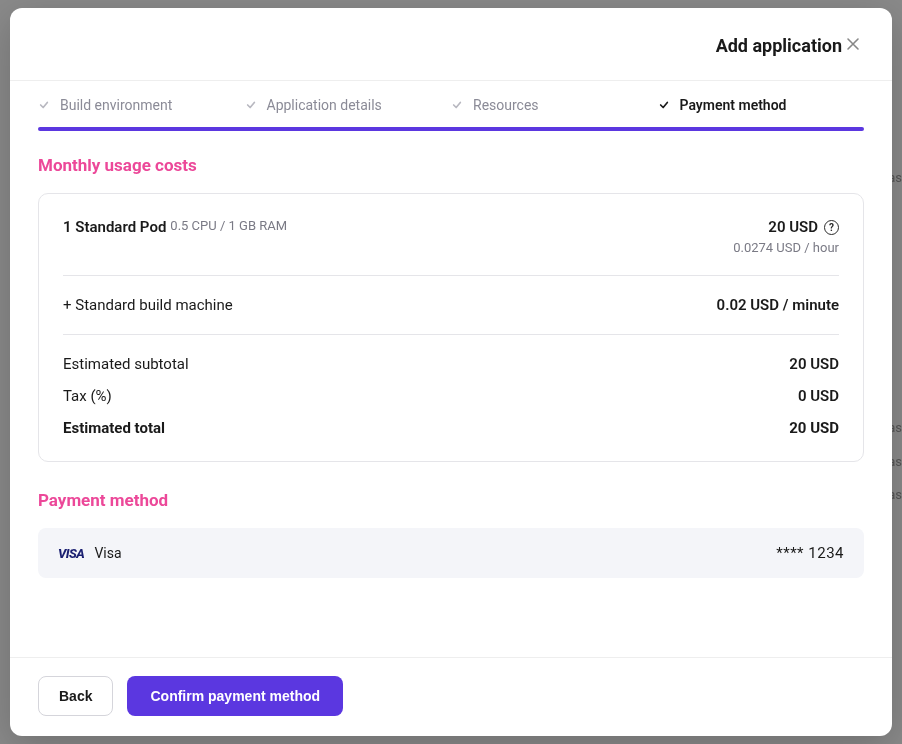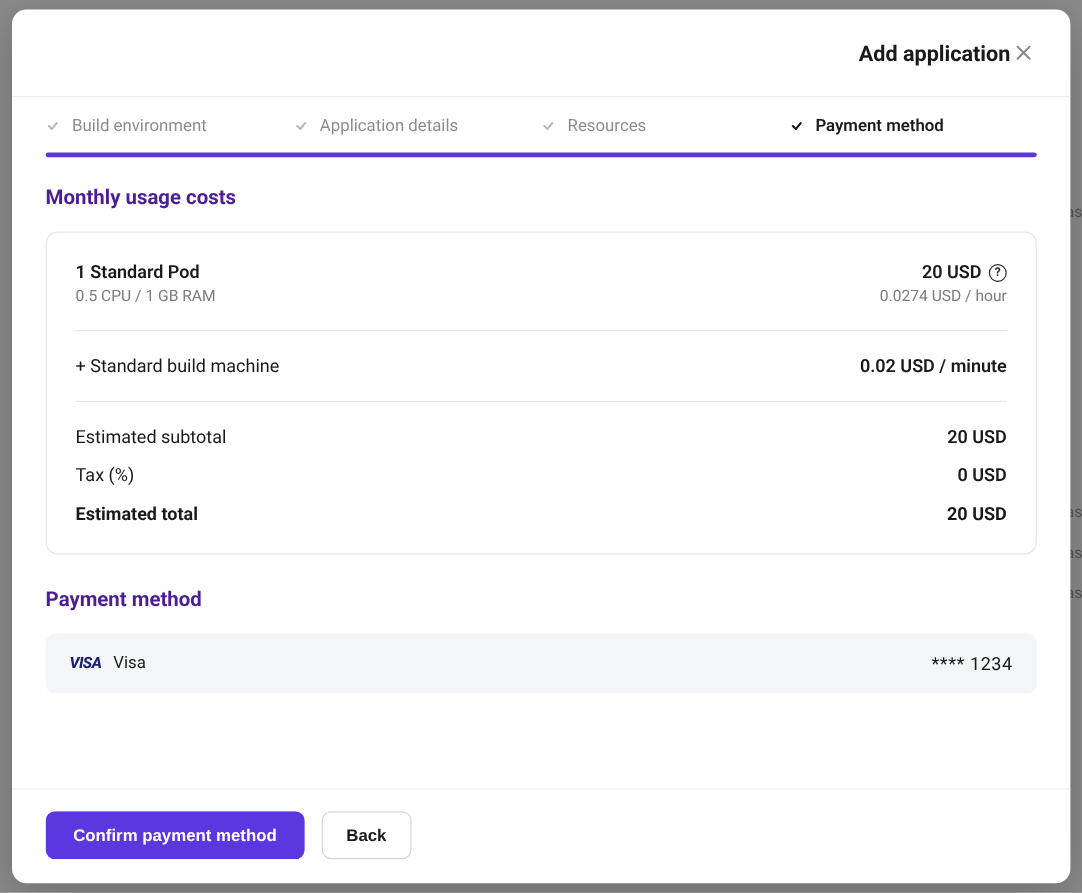--- a/index.html
+++ b/index.html
@@ -95,42 +95,42 @@
       stroke: #1a1a1a;
     }
     .modal-body {
       padding: 24px 28px 20px 28px;
       flex: 1;
       overflow-y: auto;
     }
     .section-title {
       font-size: 17px;
       font-weight: 700;
-      color: #4c1d95;
+      color: #ec4899;
       margin-bottom: 18px;
     }
     .cost-card {
       border: 1px solid #e5e5e9;
       border-radius: 10px;
       padding: 24px;
       margin-bottom: 28px;
     }
     .cost-row {
       display: flex;
       justify-content: space-between;
       align-items: flex-start;
     }
     .cost-row-group {
       display: flex;
       flex-direction: column;
       gap: 14px;
     }
     .cost-left {
       display: flex;
-      flex-direction: column;
+      flex-direction: row;
       gap: 4px;
     }
     .cost-right {
       display: flex;
       flex-direction: column;
       gap: 4px;
       text-align: right;
       align-items: flex-end;
     }
     .cost-primary {
@@ -366,18 +366,18 @@
         <span class="visa-logo">VISA</span>
         <span class="visa-text">Visa</span>
       </div>
       <span class="card-digits">**** 1234</span>
     </div>
 
   </div>
 
   <div class="modal-footer">
     <div class="footer-right">
+      <button class="btn btn-outline">Back</button>
       <button class="btn btn-primary">Confirm payment method</button>
-      <button class="btn btn-outline">Back</button>
     </div>
   </div>
 
 </div>
 
 </body></html>

